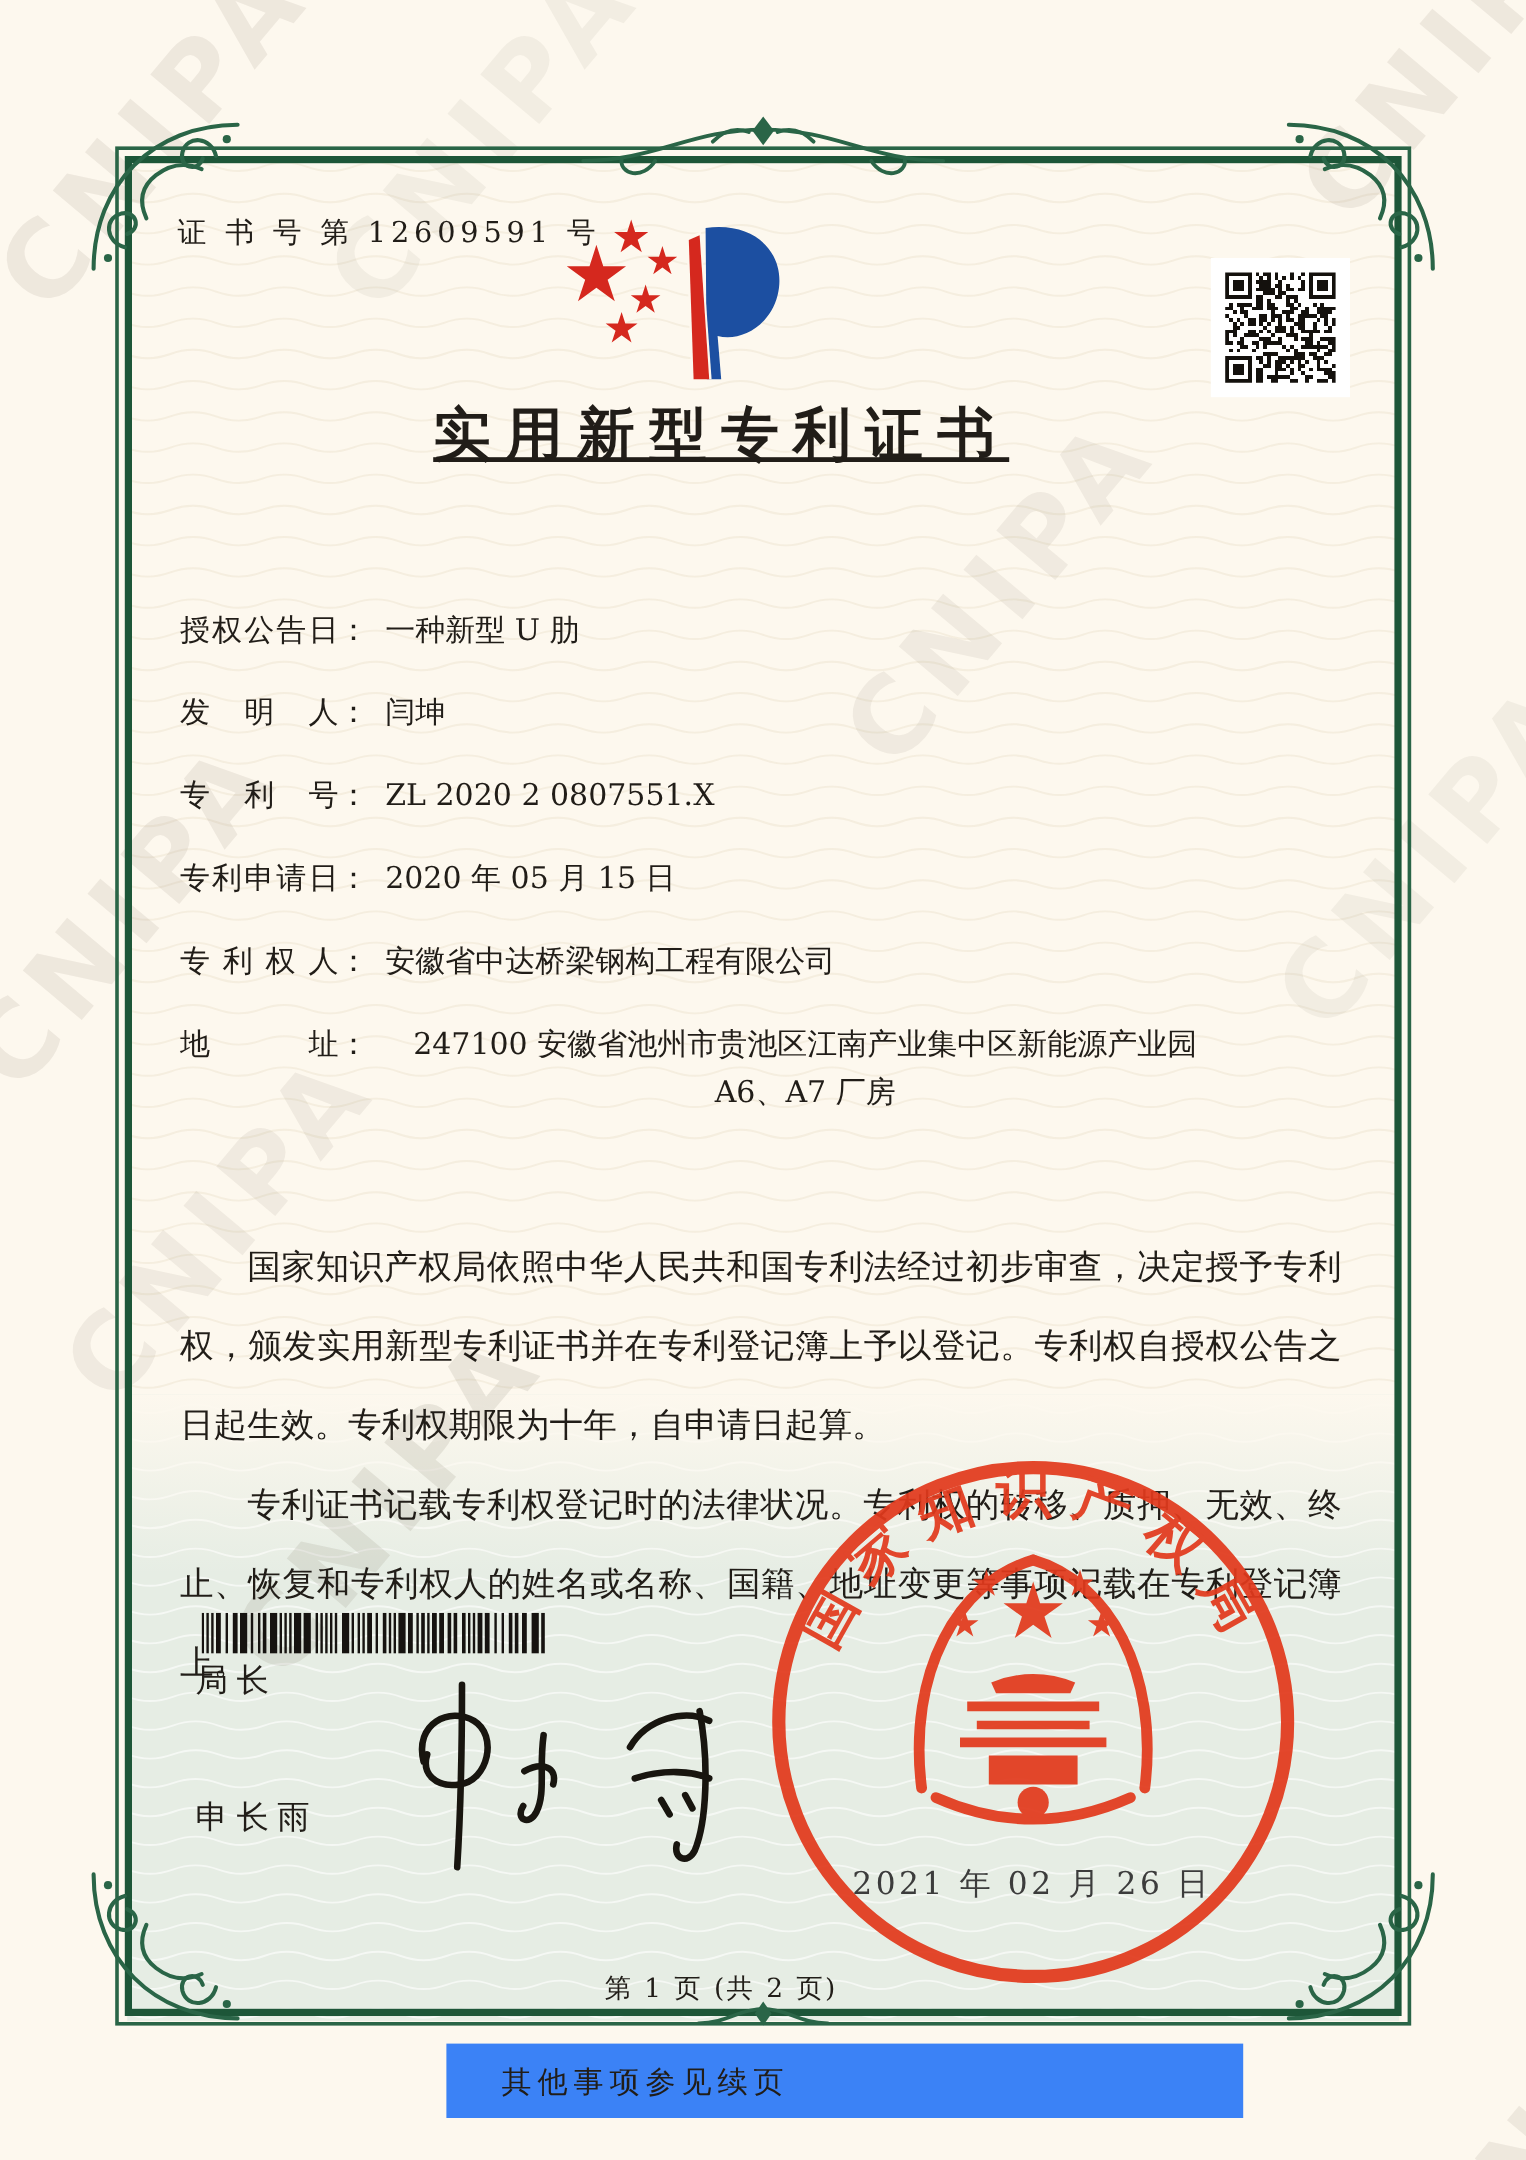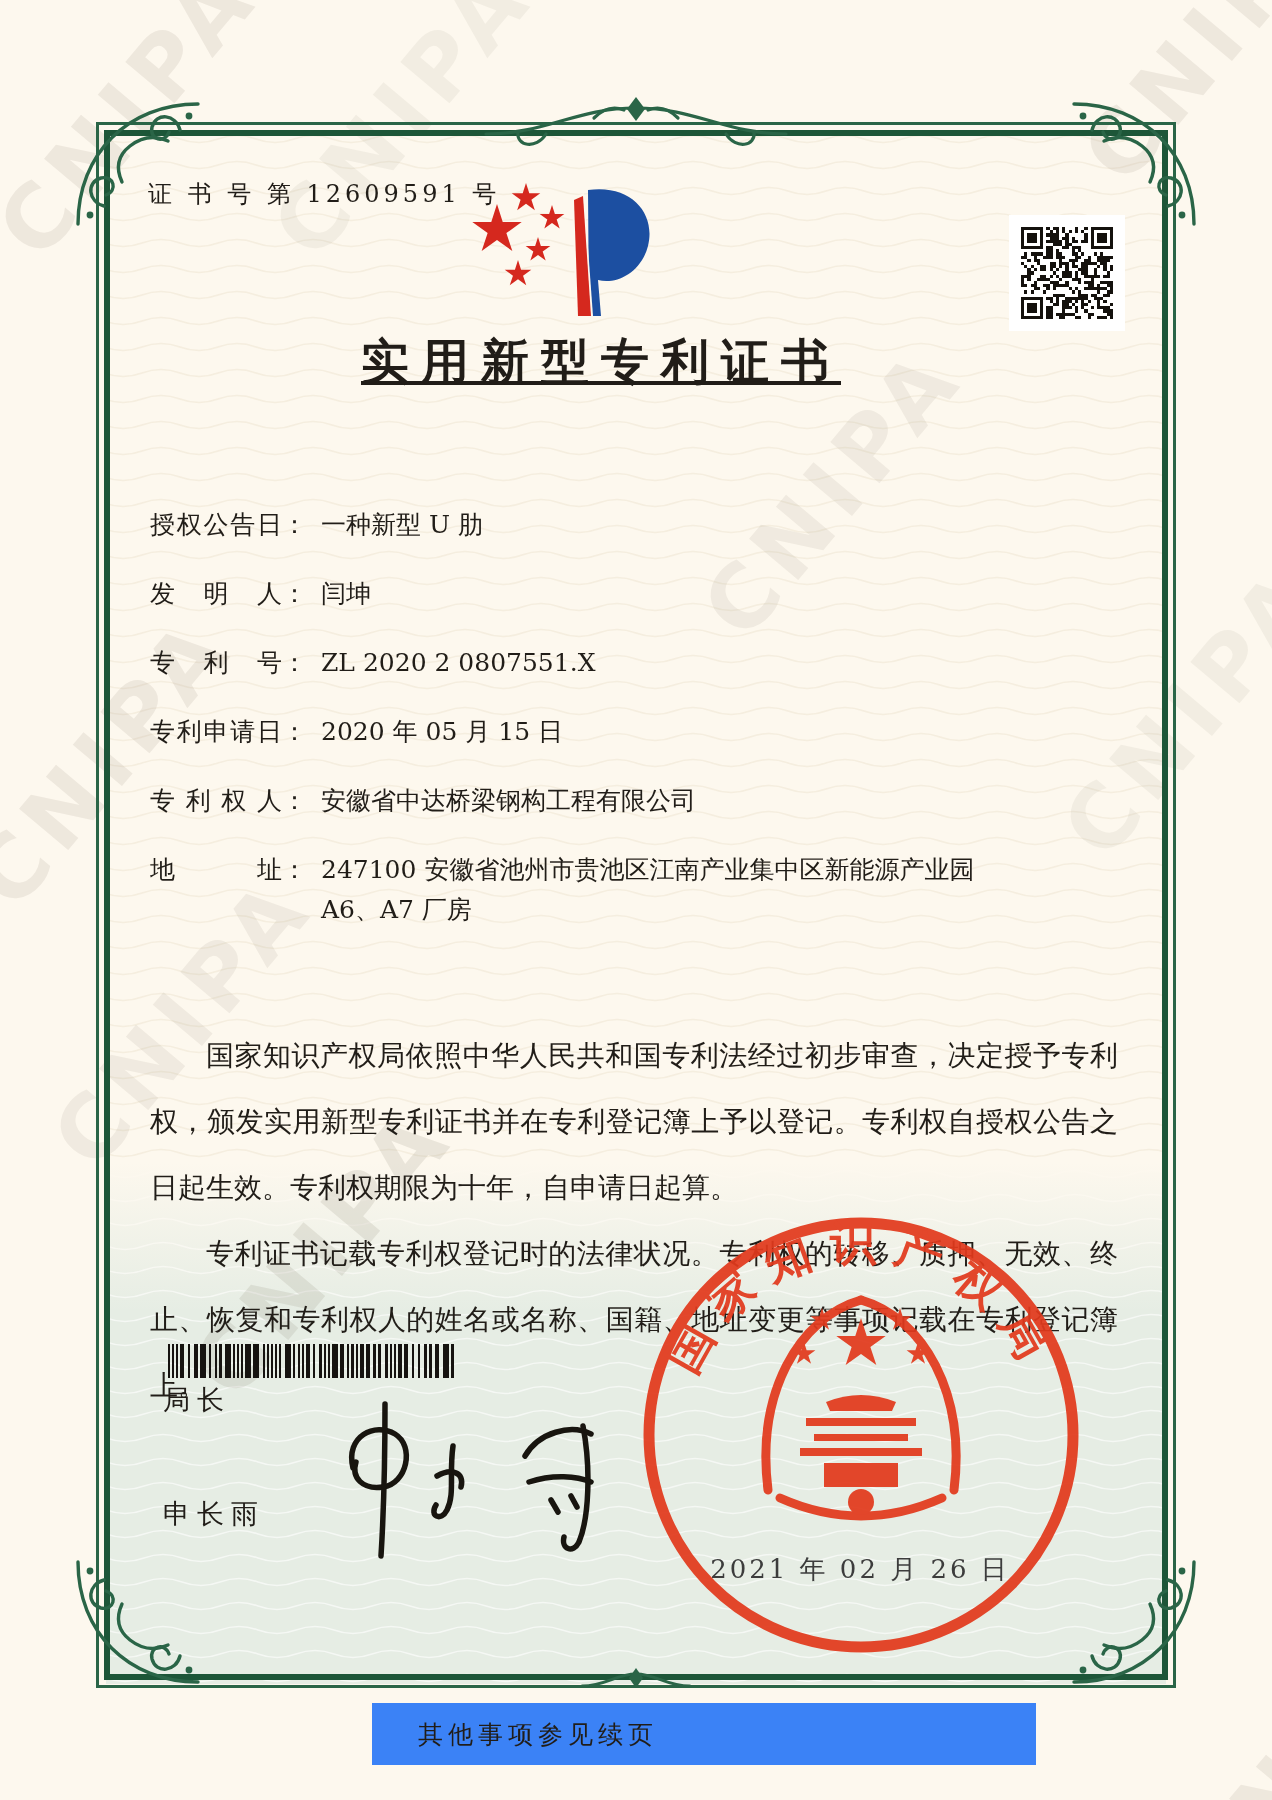--- a/index.html
+++ b/index.html
@@ -28,21 +28,21 @@
   .cert-no{position:absolute;left:148px;top:178px;font-size:24px;letter-spacing:4px;}
   .logo{position:absolute;left:470px;top:166px;}
   .qr-box{position:absolute;left:1009px;top:215px;width:116px;height:116px;background:#fff;
       display:flex;align-items:center;justify-content:center;}
   .title{position:absolute;left:96px;top:330px;width:1010px;text-align:center;
       font-size:48px;font-weight:bold;letter-spacing:12px;text-decoration:underline;}
   .fields{position:absolute;left:150px;top:505px;width:980px;font-size:25px;}
   .field-row{display:flex;line-height:40px;margin-bottom:29px;}
   .flabel{width:132px;text-align:justify;text-align-last:justify;flex:none;}
   .colon{flex:none;margin-right:14px;}
-  .fvalue{max-width:700px;}
+  .fvalue{max-width:700px;text-align:center;}
   .grant-row{display:flex;line-height:40px;margin-top:10px;}
   .grant-left{width:472px;flex:none;}
   .legal{position:absolute;left:150px;top:1023px;width:968px;font-size:28px;
       line-height:66px;text-align:justify;}
   .legal p{margin:0;text-indent:2em;}
 
   .barcode{position:absolute;left:168px;top:1344px;}
   .officer{position:absolute;font-family:"DejaVu Sans","Liberation Sans",sans-serif;
       font-size:27px;letter-spacing:7px;font-weight:500;}
   .officer.t{left:163px;top:1382px;}
@@ -688,17 +688,18 @@
     <g stroke="#e23a1d" stroke-width="9" fill="none" stroke-linecap="round">
       <path d="M140,288 C128,192 170,116 233,98"></path>
       <path d="M326,288 C338,192 296,116 233,98"></path>
       <path d="M152,296 Q233,332 314,296"></path>
     </g>
     <circle cx="233" cy="300" r="13" fill="#e23a1d"></circle>
   </svg>
 
   <div class="seal-date">2021 年 02 月 26 日</div>
 
+  <div class="page-info">第 1 页 (共 2 页)</div>
   <div class="note-strip">
     <span class="note">其他事项参见续页</span>
   </div>
 
 </div>
 
 </body></html>

